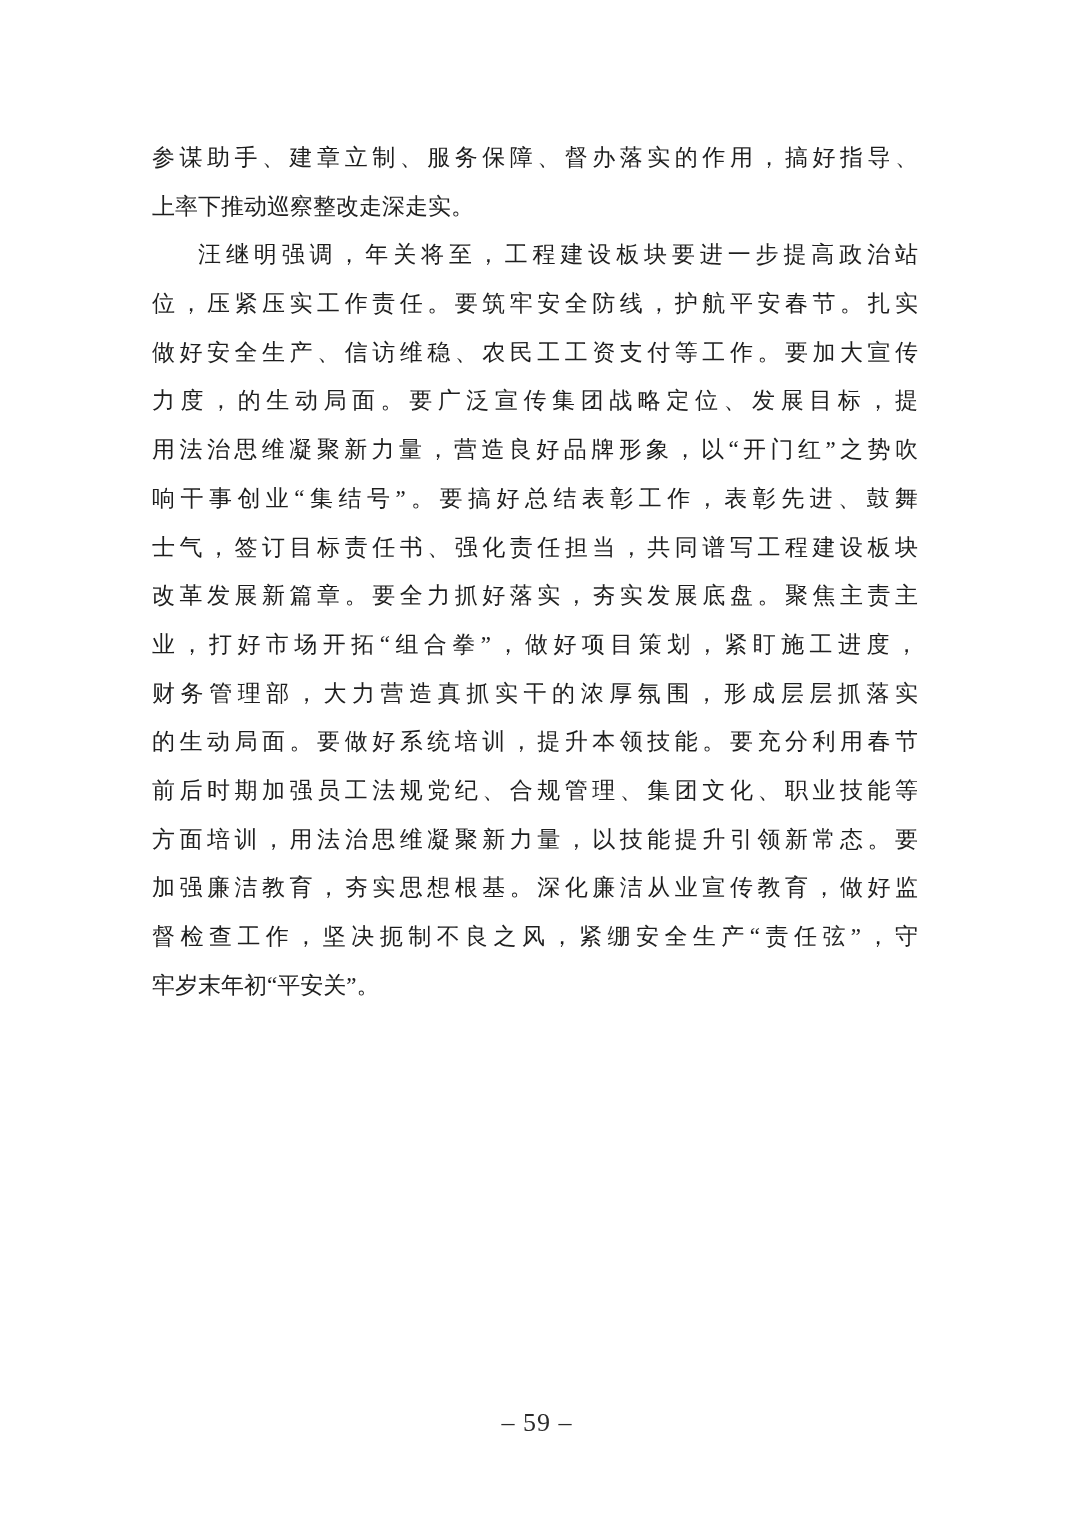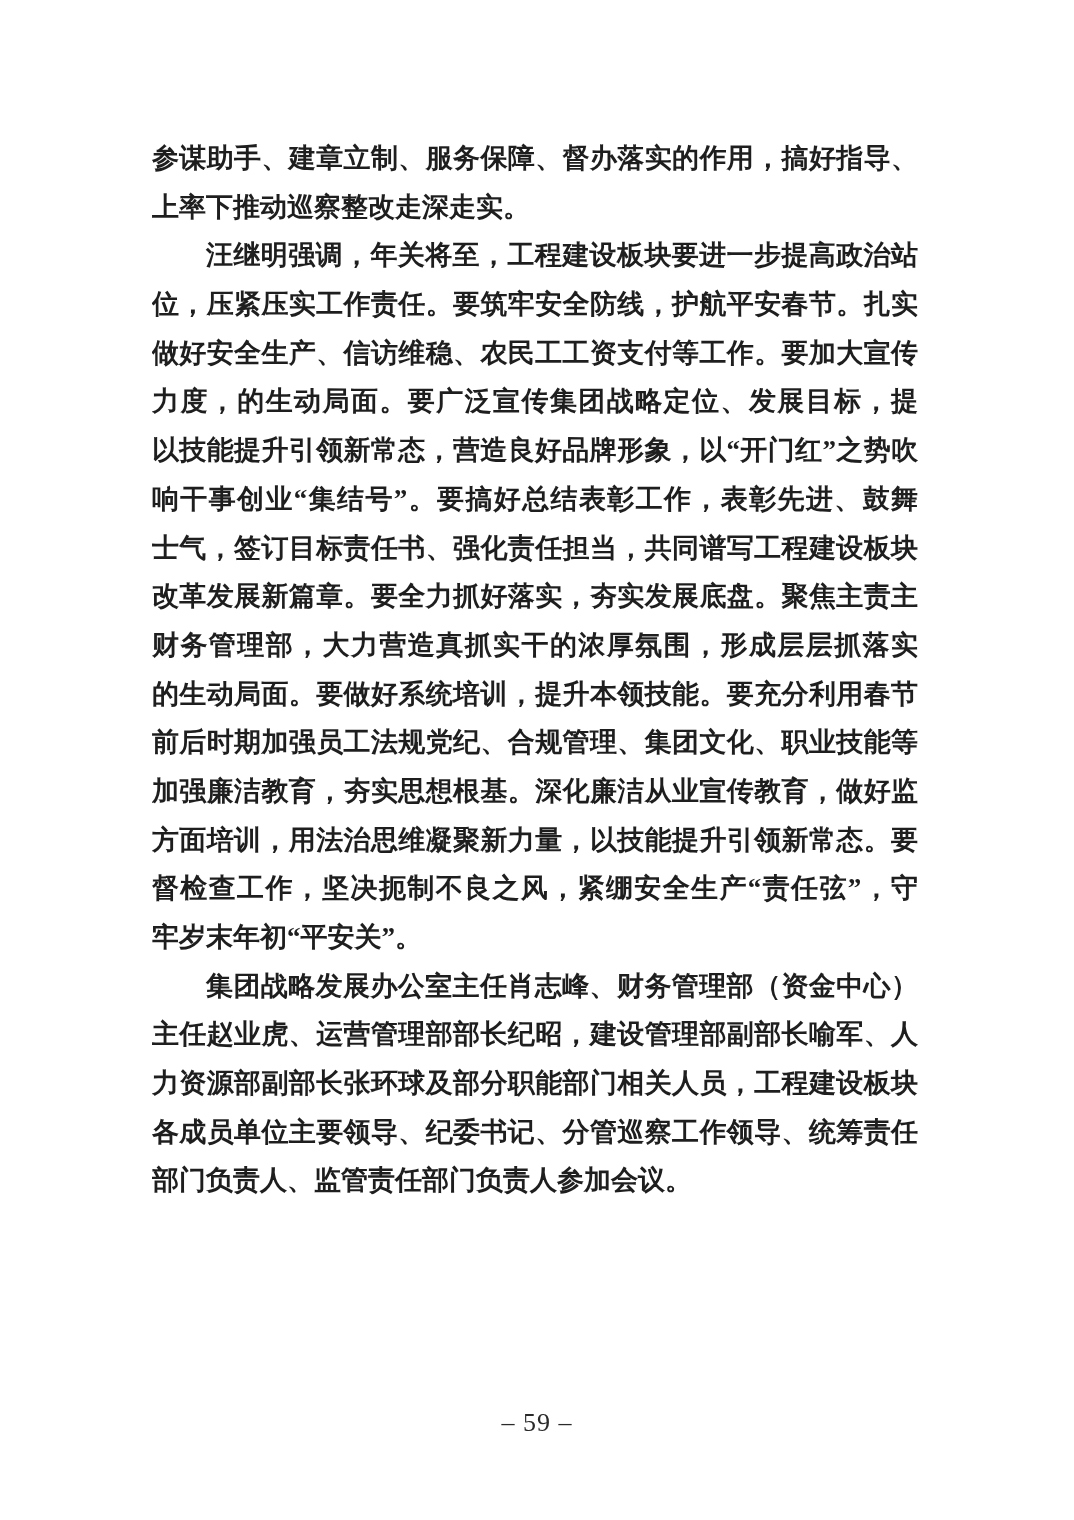--- a/index.html
+++ b/index.html
@@ -24,27 +24,27 @@
     position: absolute;
     top: 134px;
     left: 152px;
     width: 766px;
   }
   .paragraph {
     margin: 0;
     padding: 0;
   }
   .line {
-    font-size: 27px;
+    font-size: 23px;
     line-height: 48.7px;
     height: 48.7px;
     text-align: justify;
     text-align-last: justify;
     letter-spacing: 0;
-    font-weight: 700;
+    font-weight: 400;
     overflow: hidden;
   }
   .line.para-end {
     text-align-last: left;
   }
   .line.indent {
     text-indent: 2em;
   }
   .footer {
     position: absolute;
@@ -68,38 +68,32 @@
     <div class="paragraph">
       <div class="line">参谋助手、建章立制、服务保障、督办落实的作用，搞好指导、</div>
       <div class="line para-end">上率下推动巡察整改走深走实。</div>
     </div>
 
     <div class="paragraph">
       <div class="line indent">汪继明强调，年关将至，工程建设板块要进一步提高政治站</div>
       <div class="line">位，压紧压实工作责任。要筑牢安全防线，护航平安春节。扎实</div>
       <div class="line">做好安全生产、信访维稳、农民工工资支付等工作。要加大宣传</div>
       <div class="line">力度，的生动局面。要广泛宣传集团战略定位、发展目标，提</div>
-      <div class="line">以技能提升引领新常态，营造良好品牌形象，以“开门红”之势吹</div>
+      <div class="line">用法治思维凝聚新力量，营造良好品牌形象，以“开门红”之势吹</div>
       <div class="line">响干事创业“集结号”。要搞好总结表彰工作，表彰先进、鼓舞</div>
       <div class="line">士气，签订目标责任书、强化责任担当，共同谱写工程建设板块</div>
       <div class="line">改革发展新篇章。要全力抓好落实，夯实发展底盘。聚焦主责主</div>
+      <div class="line">业，打好市场开拓“组合拳”，做好项目策划，紧盯施工进度，</div>
       <div class="line">财务管理部，大力营造真抓实干的浓厚氛围，形成层层抓落实</div>
       <div class="line">的生动局面。要做好系统培训，提升本领技能。要充分利用春节</div>
       <div class="line">前后时期加强员工法规党纪、合规管理、集团文化、职业技能等</div>
+      <div class="line">方面培训，用法治思维凝聚新力量，以技能提升引领新常态。要</div>
       <div class="line">加强廉洁教育，夯实思想根基。深化廉洁从业宣传教育，做好监</div>
-      <div class="line">方面培训，用法治思维凝聚新力量，以技能提升引领新常态。要</div>
       <div class="line">督检查工作，坚决扼制不良之风，紧绷安全生产“责任弦”，守</div>
       <div class="line para-end">牢岁末年初“平安关”。</div>
     </div>
 
-    <div class="paragraph">
-      <div class="line indent">集团战略发展办公室主任肖志峰、财务管理部（资金中心）</div>
-      <div class="line">主任赵业虎、运营管理部部长纪昭，建设管理部副部长喻军、人</div>
-      <div class="line">力资源部副部长张环球及部分职能部门相关人员，工程建设板块</div>
-      <div class="line">各成员单位主要领导、纪委书记、分管巡察工作领导、统筹责任</div>
-      <div class="line para-end">部门负责人、监管责任部门负责人参加会议。</div>
-    </div>
 
   </div>
 
   <div class="footer">– 59 –</div>
 
 </div>
 
 </body></html>

